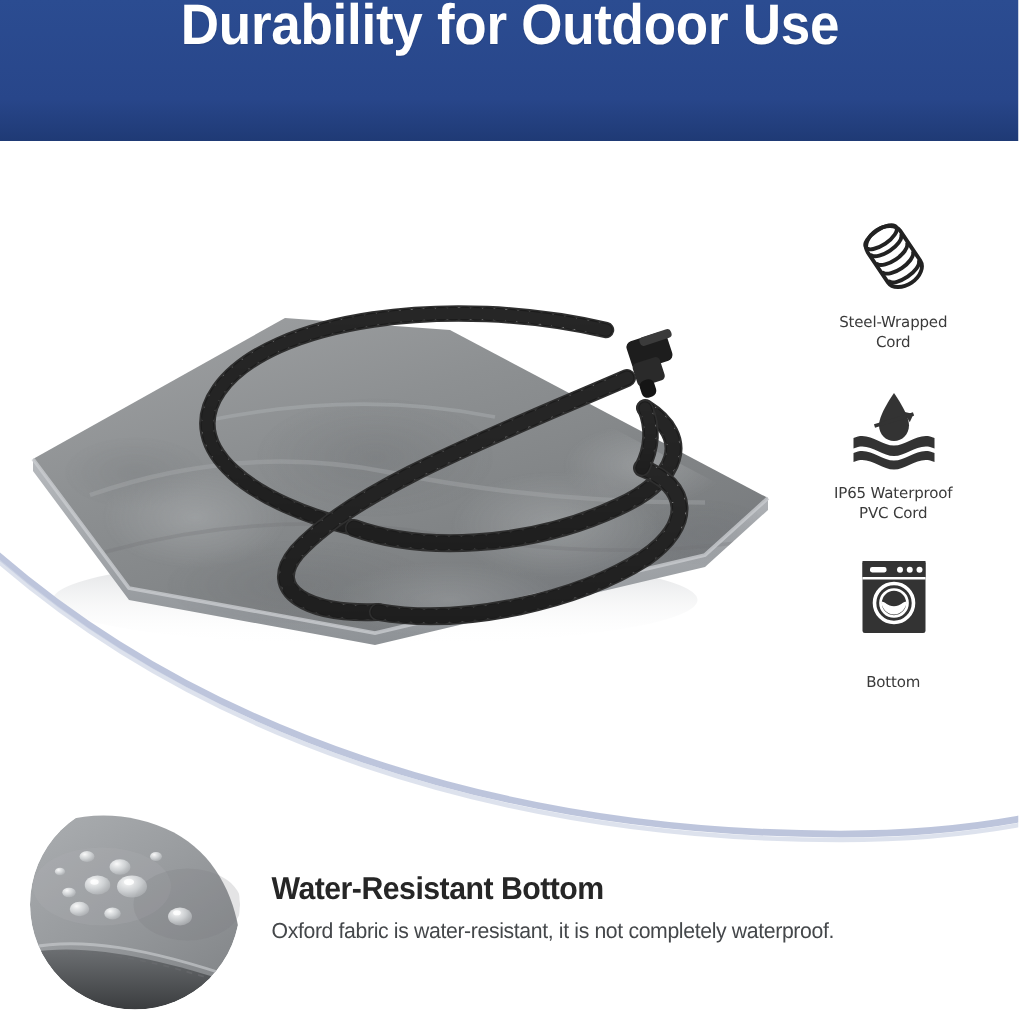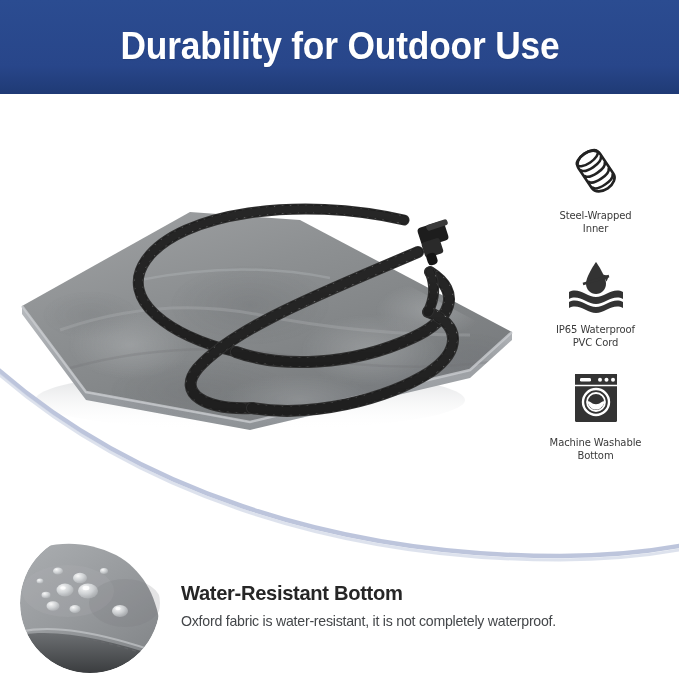--- a/index.html
+++ b/index.html
@@ -16,21 +16,21 @@
   }
 
   
   .banner {
     position: absolute;
     left: 0; top: 0;
     width: 679px;
     height: 94px;
     background: linear-gradient(180deg, #2b4c91 0%, #28468a 70%, #1f3a75 100%);
     display: flex;
-    align-items: center;
+    align-items: flex-start;
     justify-content: center;
     box-sizing: border-box;
   }
   .banner-title {
     color: #ffffff;
     font-size: 38px;
     font-weight: bold;
     letter-spacing: -0.2px;
     transform: scaleX(0.93);
     white-space: nowrap;
@@ -241,21 +241,21 @@
           <ellipse cx="30" cy="13.5" rx="12.2" ry="5.2"></ellipse>
           <path d="M18,20 A12.2,5.2 0 0 0 42,20"></path>
           <path d="M18,27 A12.2,5.2 0 0 0 42,27"></path>
           <path d="M18,34 A12.2,5.2 0 0 0 42,34"></path>
           <path d="M18,41 A12.2,5.2 0 0 0 42,41"></path>
         </g>
       </svg>
     </div>
     <div class="feature-label">
       <span>Steel-Wrapped</span><br>
-      <span>Inner</span>
+      <span>Cord</span>
     </div>
   </div>
 
   <div class="feature">
     <div class="feature-icon">
       <svg width="70" height="58" viewBox="0 0 70 58">
         <g fill="#333">
 
           <path d="M35,6 C35,6 25,20 25,27.5 C25,33.6 29.5,38 35,38 C40.5,38 45,33.6 45,27.5 C45,20 35,6 35,6 Z"></path>
 
@@ -283,21 +283,21 @@
         <rect x="11" y="8" width="11" height="3.6" rx="1.4" fill="#fff"></rect>
         <circle cx="31" cy="9.8" r="2" fill="#fff"></circle>
         <circle cx="37.5" cy="9.8" r="2" fill="#fff"></circle>
         <circle cx="44" cy="9.8" r="2" fill="#fff"></circle>
         <circle cx="27" cy="32" r="13" fill="none" stroke="#fff" stroke-width="2.4"></circle>
         <circle cx="27" cy="32" r="9" fill="none" stroke="#fff" stroke-width="1.8"></circle>
         <path d="M18.4,31 C21.5,31 22.5,34.2 27,34.2 C31.5,34.2 32.5,31 35.6,31 C35.1,35.8 31.5,39.6 27,39.6 C22.5,39.6 18.9,35.8 18.4,31 Z" fill="#fff"></path>
       </svg>
     </div>
     <div class="feature-label">
-      <span>Machine Washable</span><br>
+      <br>
       <span>Bottom</span>
     </div>
   </div>
 </div>
 
 <div class="bottom">
 
   <div class="bottom-photo">
     <svg width="140" height="140" viewBox="0 0 140 140">
       <defs>

